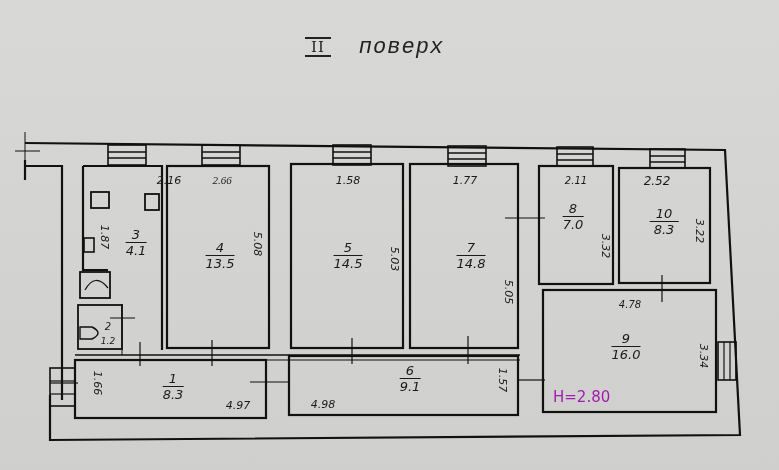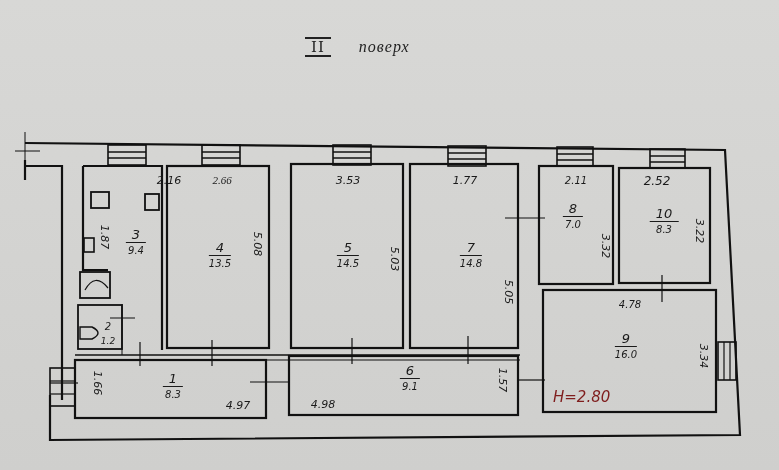--- a/index.html
+++ b/index.html
@@ -17,39 +17,39 @@
     position: absolute; left: 305px; top: 30px; height: 34px;
     display: flex; align-items: center; gap: 28px;
     color: #222;
   }
   .roman {
     font-family: "DejaVu Serif", serif; font-size: 15px;
     border-top: 2px solid #222; border-bottom: 2px solid #222;
     padding: 0 6px; line-height: 16px; letter-spacing: 1px;
   }
   .title-word {
-    font-family: Liberation Serif, serif; font-style: italic; font-size: 16px; letter-spacing: 1px;
+    font-family: Liberation Mono, monospace; font-style: italic; font-size: 22px; letter-spacing: 1px;
   }
   svg.plan { position: absolute; left: 0; top: 0; }
   .room-label {
     position: absolute; text-align: center; color: #1a1a1a;
     font-family: "DejaVu Sans", sans-serif; font-style: italic;
     transform: translate(-50%, -50%);
   }
   .room-label .num { display: block; font-size: 13px; line-height: 15px; border-bottom: 1.5px solid #1a1a1a; padding: 0 6px; }
-  .room-label .area { display: block; font-size: 10px; line-height: 16px; }
+  .room-label .area { display: block; font-size: 13px; line-height: 16px; }
   .dim {
     position: absolute; font-family: "DejaVu Sans", sans-serif; font-style: italic;
     font-size: 11px; color: #1a1a1a; white-space: nowrap;
     transform: translate(-50%, -50%);
   }
   .dim.v { transform: translate(-50%, -50%) rotate(90deg); }
   .height-note {
     position: absolute; left: 553px; top: 388px;
-    font-family: "DejaVu Sans", sans-serif; font-style: italic; font-size: 15px; color: #7f1d1d;
+    font-family: "DejaVu Sans", sans-serif; font-size: 15px; color: #a21caf;
   }
 </style>
 </head>
 <body>
 
 <div class="paper"></div>
 
 <div class="title">
   <span class="roman">II</span>
   <span class="title-word">поверх</span>
@@ -131,21 +131,21 @@
     <line x1="505" y1="218" x2="545" y2="218" stroke-width="1.2"></line>
     <line x1="662" y1="275" x2="662" y2="302" stroke-width="1.2"></line>
     <line x1="250" y1="382" x2="290" y2="382" stroke-width="1.2"></line>
     <line x1="518" y1="380" x2="545" y2="380" stroke-width="1.2"></line>
     <line x1="50" y1="383" x2="78" y2="383" stroke-width="1.2"></line>
   </g>
 </svg>
 
 <div class="room-label" style="left:136px; top:243px;">
   <span class="num">3</span>
-  <span class="area">9.4</span>
+  <span class="area">4.1</span>
 </div>
 <div class="room-label" style="left:108px; top:326px; font-size:10px;">
   <span class="num" style="font-size:10px; border:none;">2</span>
 </div>
 <div class="dim" style="left:108px; top:341px; font-size:9px;">1.2</div>
 
 <div class="room-label" style="left:220px; top:256px;">
   <span class="num">4</span>
   <span class="area">13.5</span>
 </div>
@@ -175,21 +175,21 @@
 </div>
 <div class="room-label" style="left:410px; top:379px;">
   <span class="num">6</span>
   <span class="area">9.1</span>
 </div>
 
 <div class="dim" style="left:127px; top:180px;margin-left:42px;">2.16</div>
 <div class="dim v" style="left:104px; top:237px;">1.87</div>
 <div class="dim" style="left:222px; top:180px;font-family:Liberation Serif, serif;">2.66</div>
 <div class="dim v" style="left:257px; top:244px;">5.08</div>
-<div class="dim" style="left:348px; top:180px;">3.53</div>
+<div class="dim" style="left:348px; top:180px;">1.58</div>
 <div class="dim v" style="left:394px; top:259px;">5.03</div>
 <div class="dim" style="left:465px; top:180px;">1.77</div>
 <div class="dim v" style="left:508px; top:292px;">5.05</div>
 <div class="dim" style="left:576px; top:180px; font-size:10px;">2.11</div>
 <div class="dim v" style="left:605px; top:246px;">3.32</div>
 <div class="dim" style="left:657px; top:181px; font-size:12px;">2.52</div>
 <div class="dim v" style="left:699px; top:231px;">3.22</div>
 <div class="dim" style="left:630px; top:304px; font-size:10px;">4.78</div>
 <div class="dim v" style="left:703px; top:356px;">3.34</div>
 <div class="dim v" style="left:97px; top:383px;">1.66</div>

